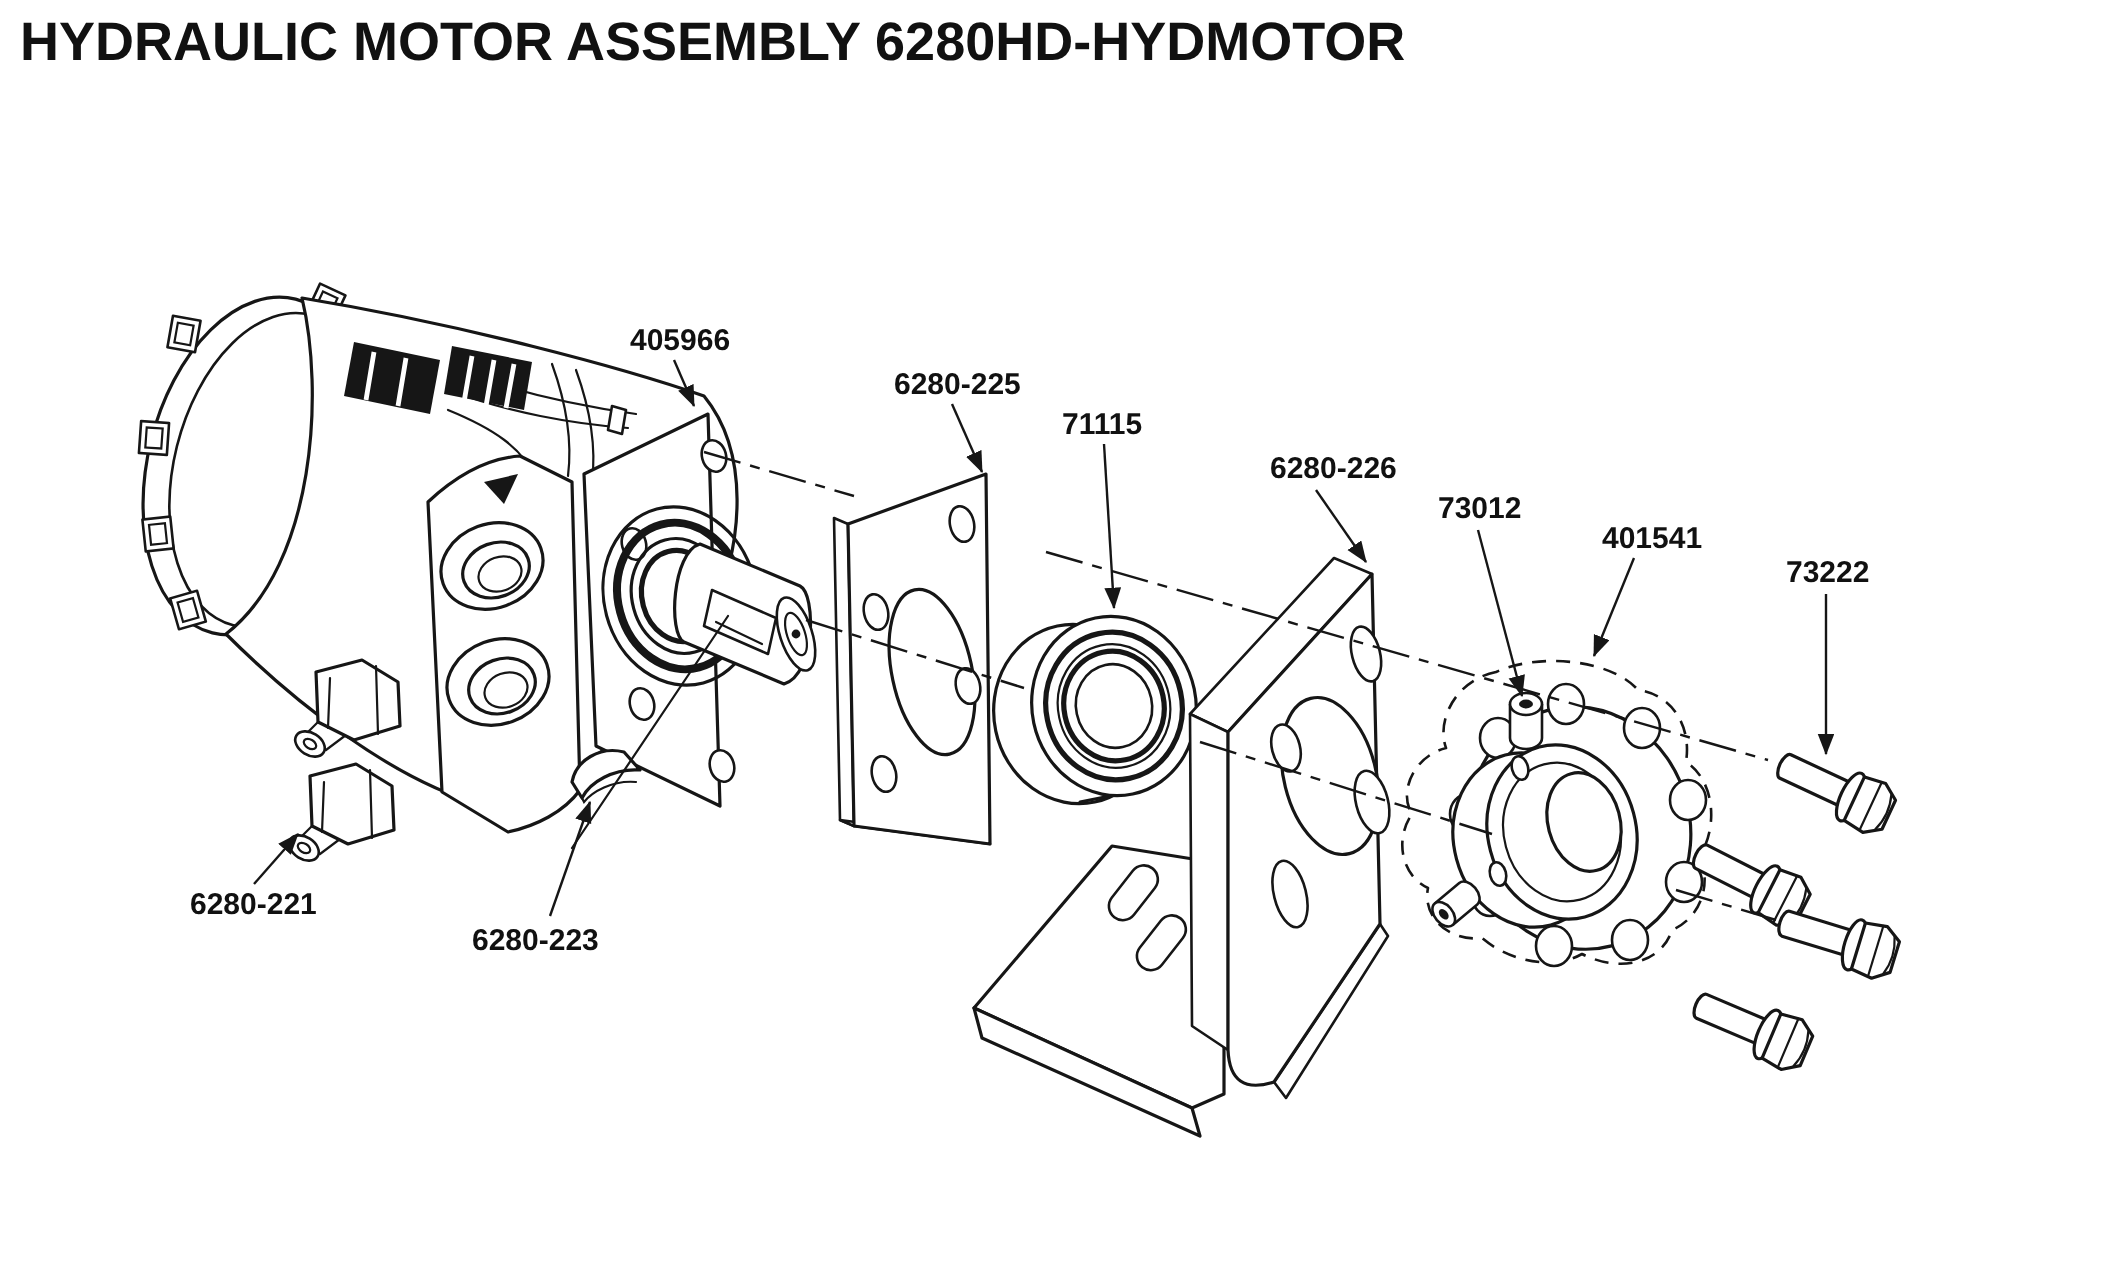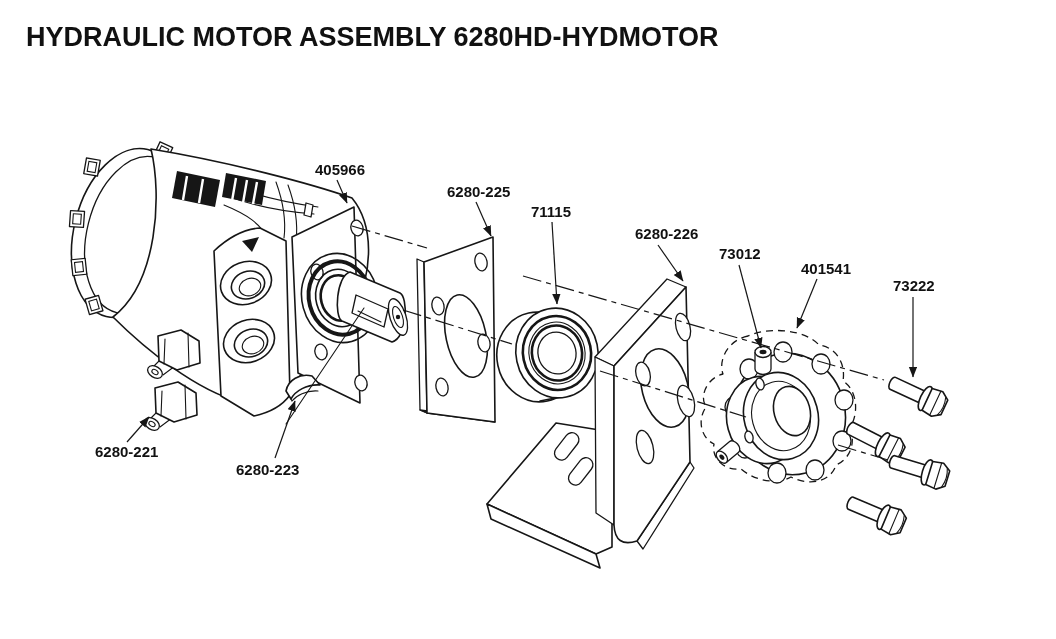--- a/index.html
+++ b/index.html
@@ -1,17 +1,17 @@
 <!DOCTYPE html>
 <html><head>
 <meta charset="utf-8">
 <style>
   html,body{margin:0;padding:0;background:#ffffff;}
   body{width:1056px;height:639px;position:relative;font-family:"Liberation Sans",sans-serif;overflow:hidden;}
-  h1{position:absolute;top:6px;left:10px;margin:16px;font-size:27px;font-weight:bold;color:#111;letter-spacing:0px;}
+  h1{position:absolute;top:6px;left:10px;margin:0;font-size:27px;font-weight:bold;color:#111;letter-spacing:0px;}
   svg{position:absolute;left:0;top:0;}
   .ln{fill:none;stroke:#161616;stroke-width:1.6;stroke-linejoin:round;stroke-linecap:round;}
   .fw{fill:#ffffff;stroke:#161616;stroke-width:1.6;stroke-linejoin:round;}
   .fw2{fill:#ffffff;stroke:#161616;stroke-width:1.3;stroke-linejoin:round;}
   .thin{fill:none;stroke:#161616;stroke-width:1.1;stroke-linecap:round;}
   .thick{fill:none;stroke:#161616;stroke-width:4;}
   .mid{fill:none;stroke:#161616;stroke-width:2.6;}
   .cl{fill:none;stroke:#161616;stroke-width:1.2;stroke-dasharray:19 5 5 5;}
   .blob{fill:none;stroke:#161616;stroke-width:1.3;stroke-dasharray:7 5;stroke-linejoin:round;}
   .leader{fill:none;stroke:#161616;stroke-width:1.2;}

